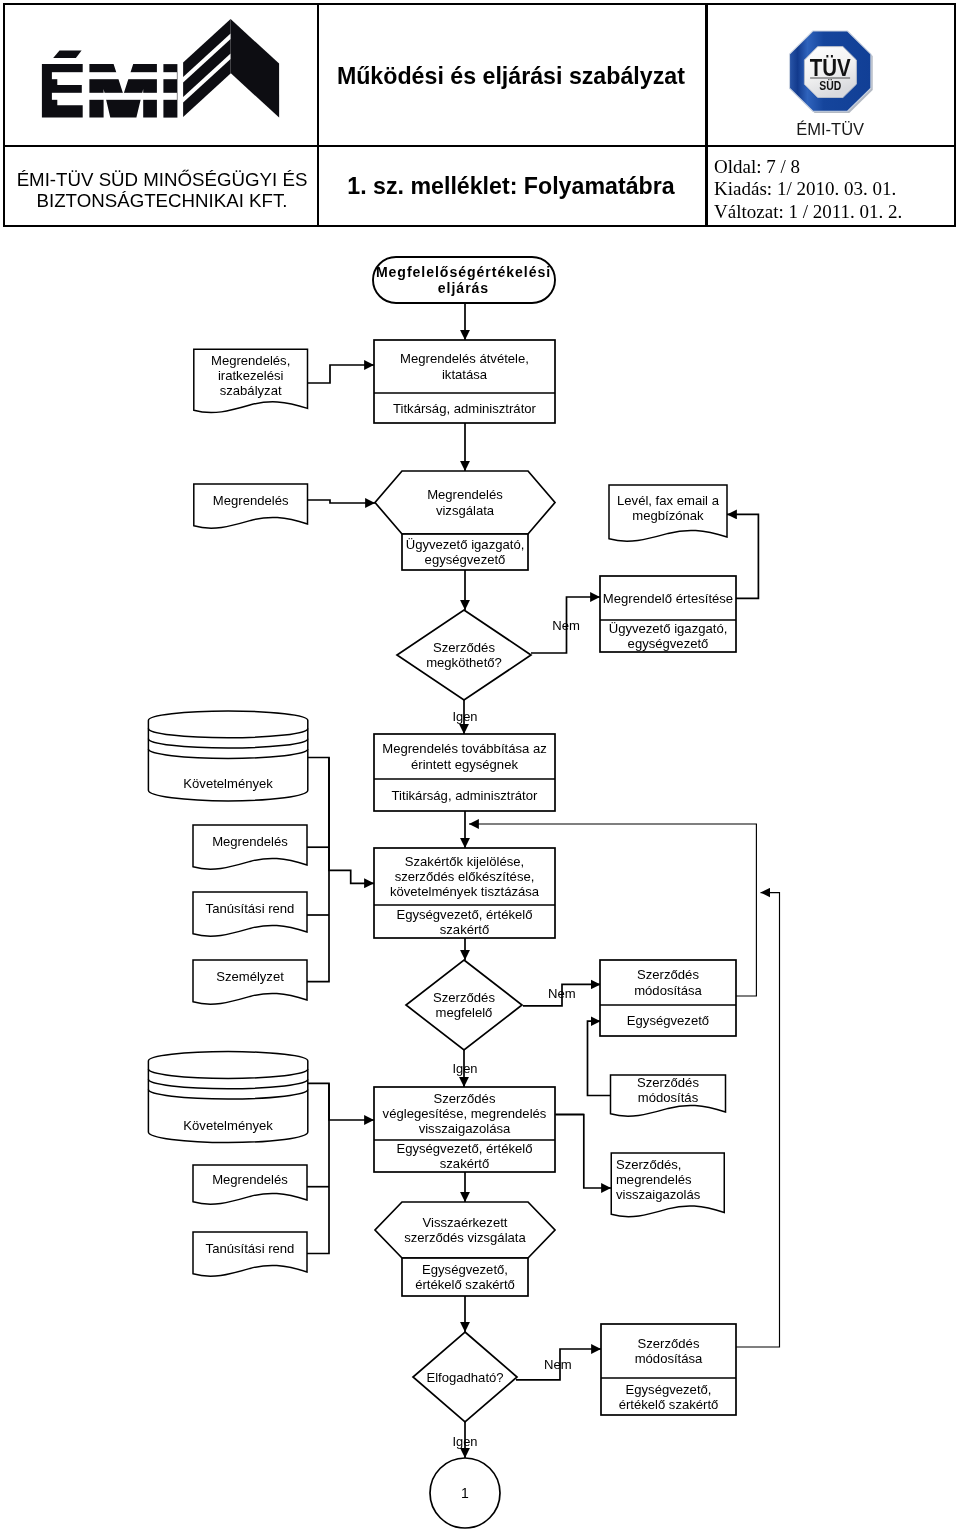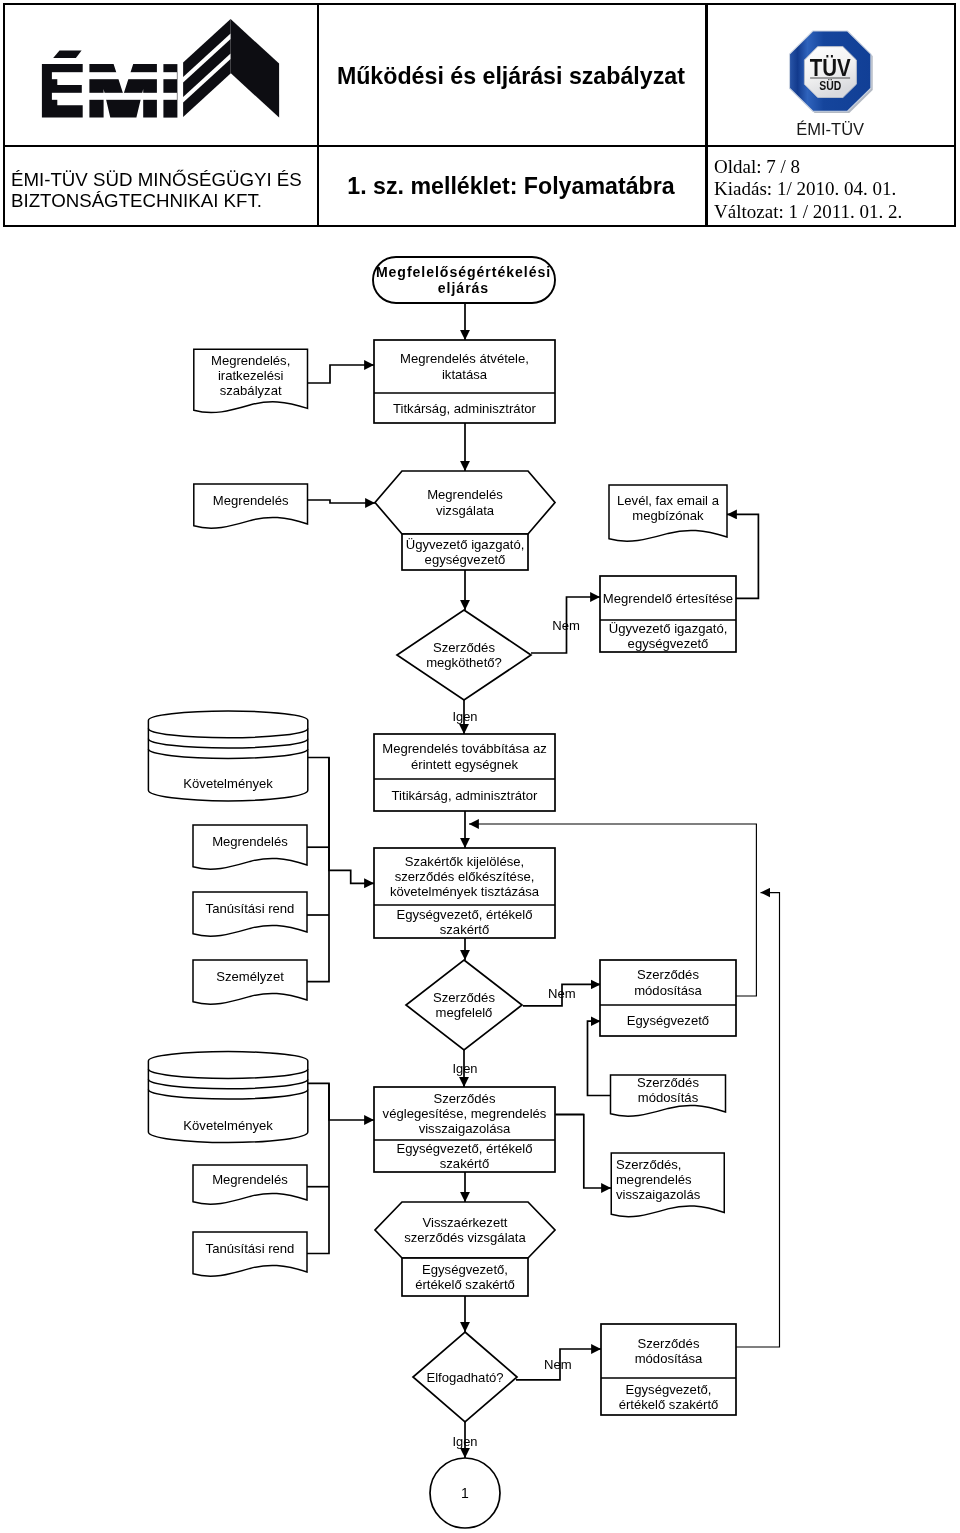--- a/index.html
+++ b/index.html
@@ -14,21 +14,21 @@
   .c-logo{left:0;top:0;width:316px;height:144px;}
   .c-title{left:313.6px;top:0;width:391px;height:144px;}
   .c-tuv{left:702px;top:0;width:251px;height:144px;}
   .c-company{left:0;top:141.6px;width:316px;height:82.4px;}
   .c-sub{left:313.6px;top:141.6px;width:391px;height:82.4px;}
   .c-meta{left:702px;top:141.6px;width:251px;height:82.4px;}
 
   .title-txt{position:absolute;left:18.3px;top:71.4px;font-size:23.2px;font-weight:bold;color:#000;
              line-height:0;white-space:nowrap;}
   .company-txt{position:absolute;left:6px;top:22.2px;width:302px;font-size:18.7px;color:#000;
-               line-height:21.2px;}
+               text-align:center;line-height:21.2px;}
   .sub-txt{position:absolute;left:28.7px;top:39.4px;font-size:23.2px;font-weight:bold;
            color:#000;line-height:0;white-space:nowrap;}
   .meta-txt{position:absolute;left:7.1px;top:9.5px;font-size:19px;color:#000;line-height:22.3px;
             white-space:nowrap;font-family:Liberation Serif, serif;}
   .logo-wrap{position:absolute;left:0;top:0;}
   .tuv-wrap{position:absolute;left:0;top:0;}
 
   
   #fc{position:absolute;left:0;top:0;}
   #fc text{font-family:"Liberation Sans",sans-serif;fill:#000;}
@@ -108,21 +108,21 @@
       </div>
     </div>
 
     <div class="cell c-sub">
       <div class="sub-txt">1. sz. melléklet: Folyamatábra</div>
     </div>
 
     <div class="cell c-meta">
       <div class="meta-txt">
         <span>Oldal: 7 / 8</span><br>
-        <span>Kiadás: 1/ 2010. 04. 01.</span><br>
+        <span>Kiadás: 1/ 2010. 03. 01.</span><br>
         <span>Változat: 1 / 2011. 01. 2.</span>
       </div>
     </div>
 
   </div>
 
   <svg id="fc" width="960" height="1533">
     <defs>
       <marker id="ah" viewBox="0 0 10 10" refX="10" refY="5" markerUnits="userSpaceOnUse" markerWidth="9.9" markerHeight="10.1" orient="auto">
         <path d="M0 0 L10 5 L0 10 z" fill="#000"></path>

